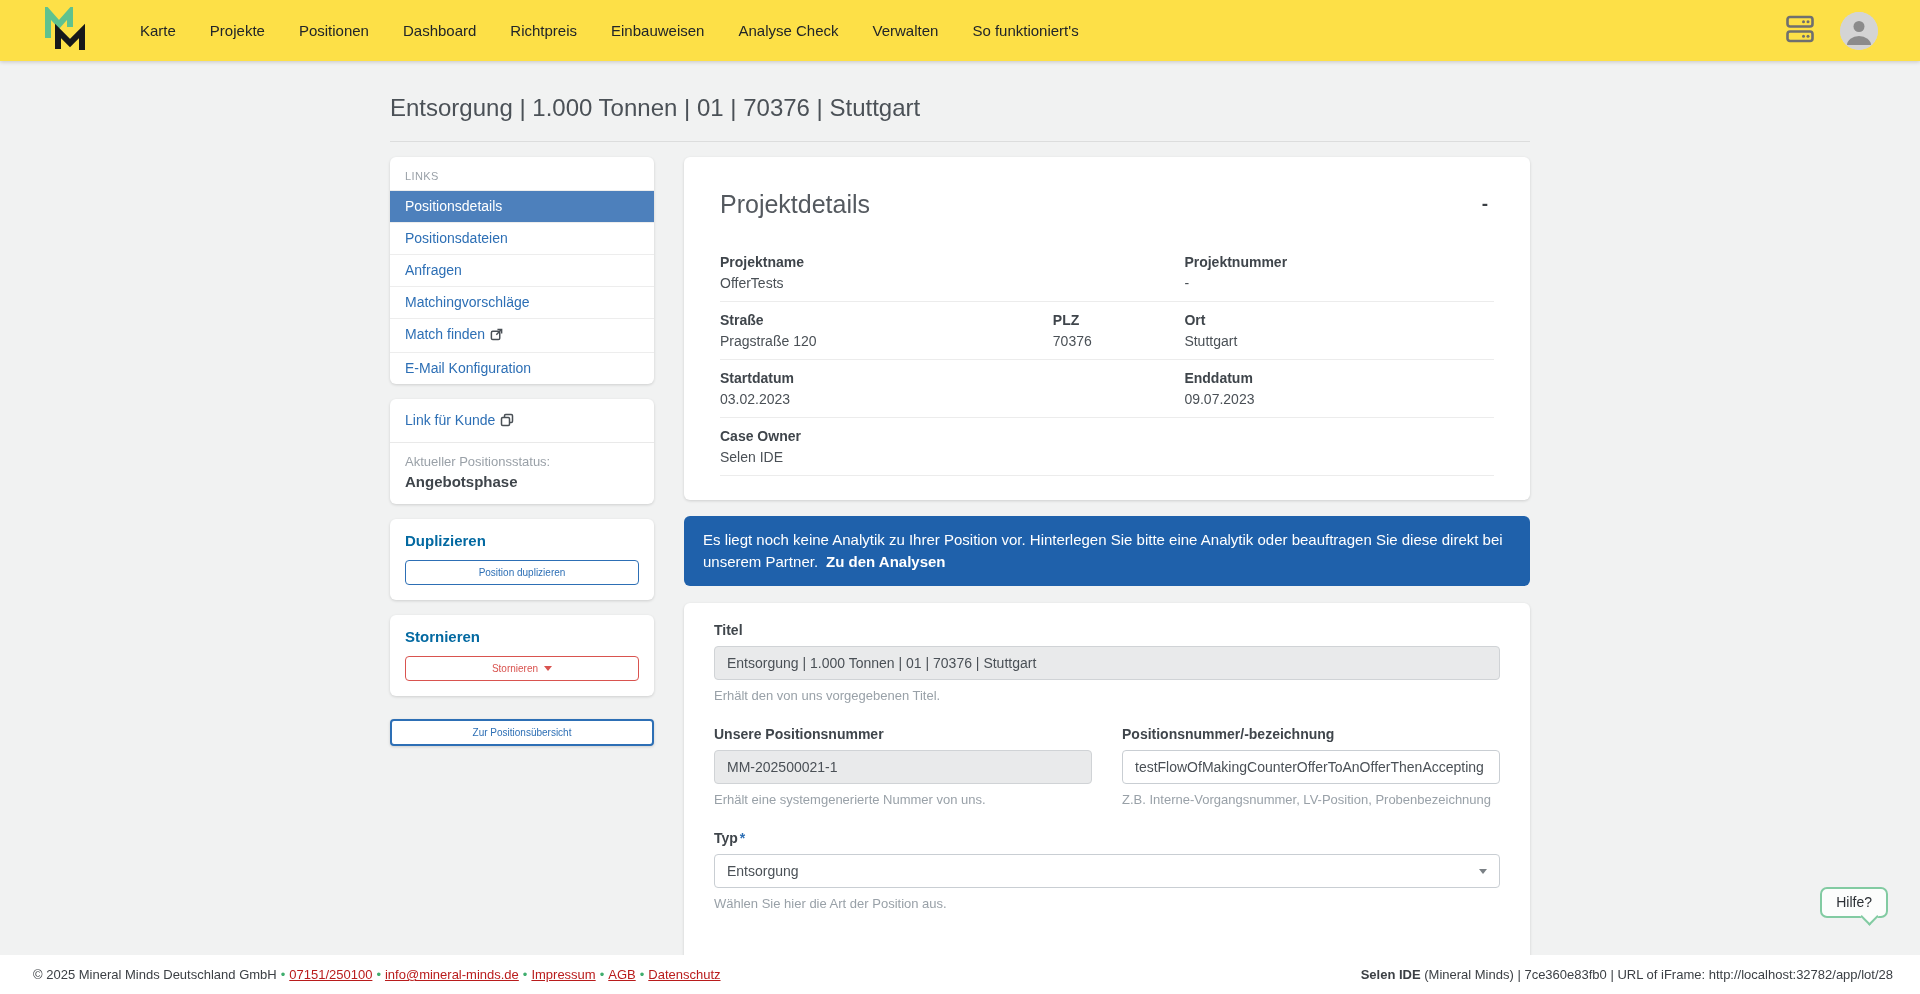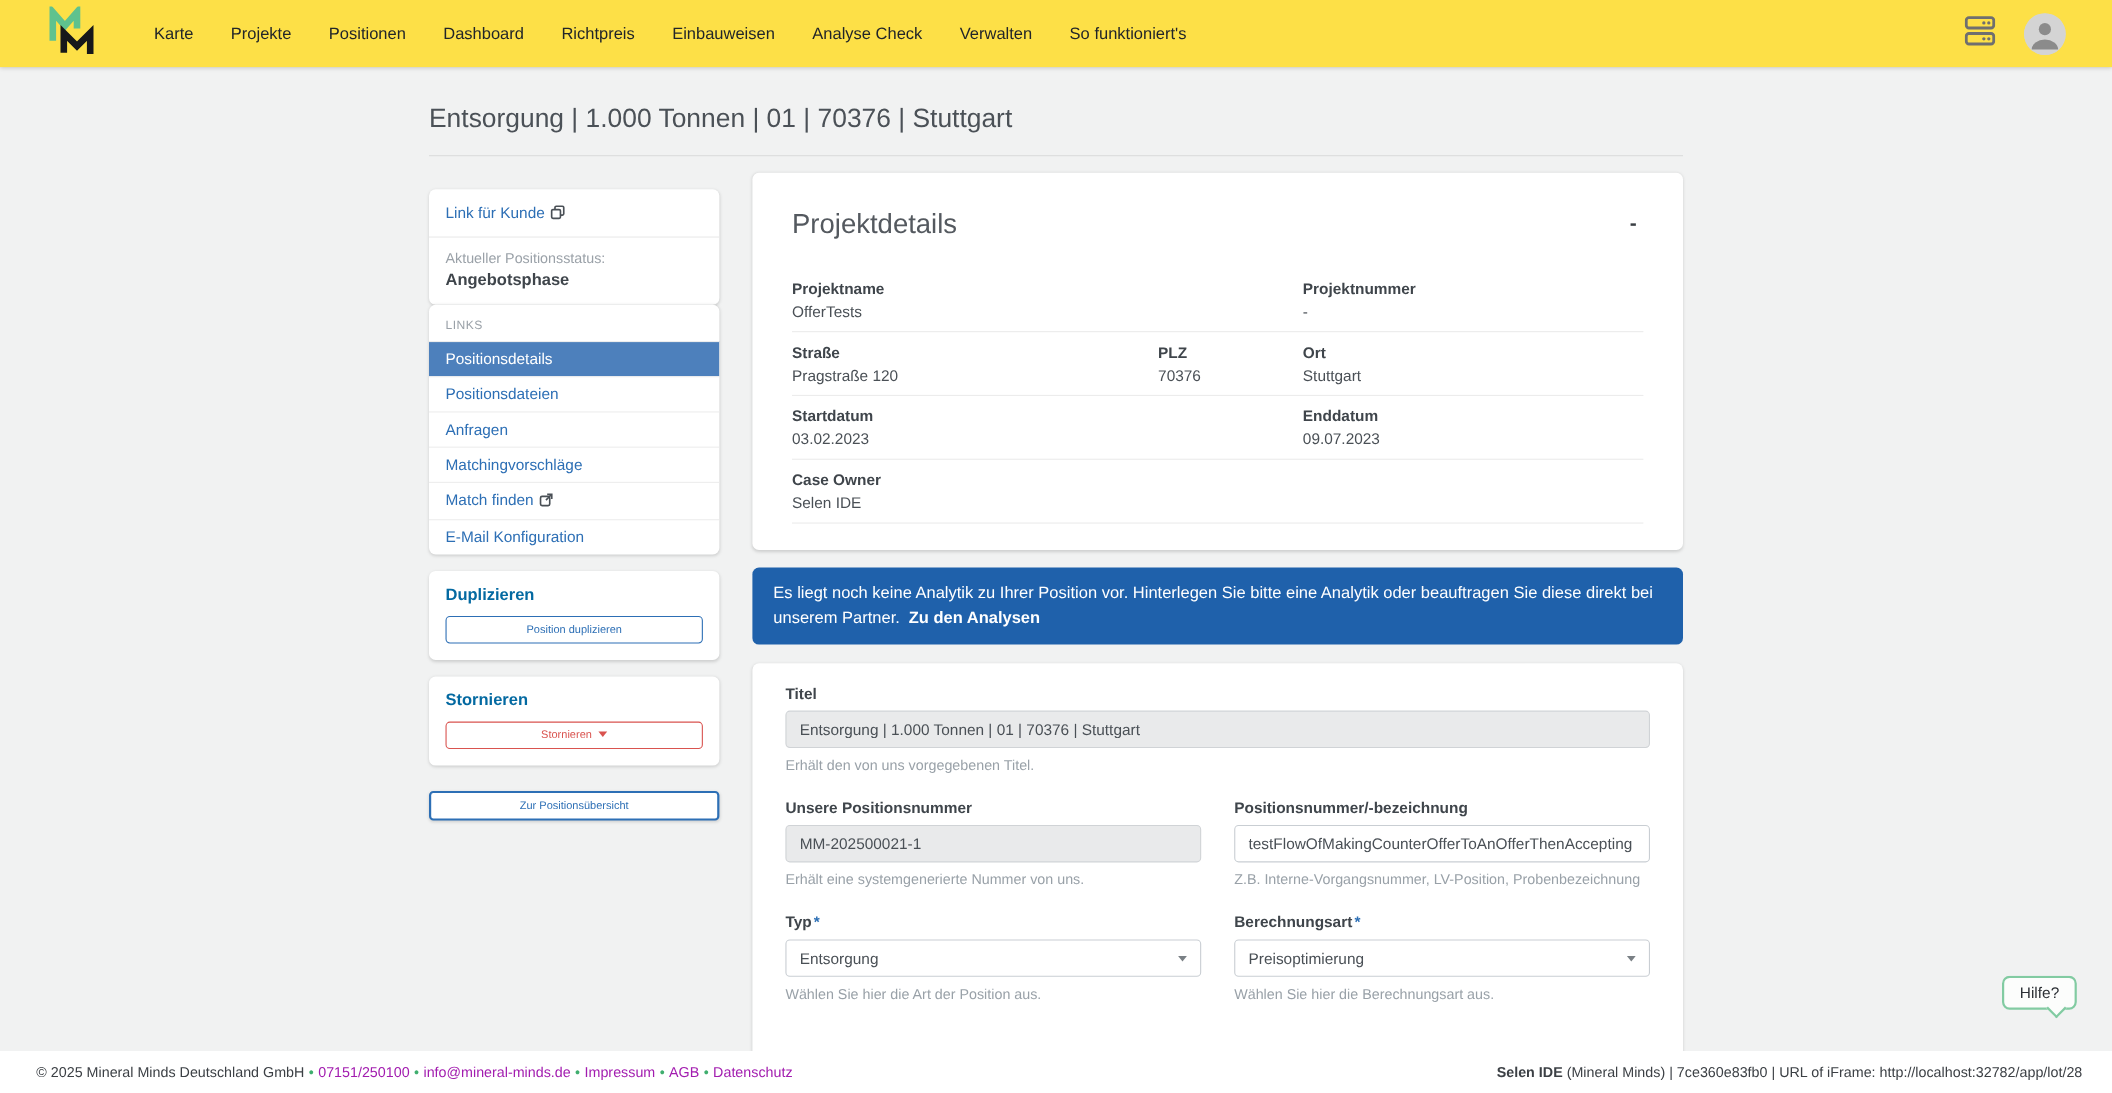--- a/index.html
+++ b/index.html
@@ -91,21 +91,21 @@
               border:2px solid #82cba2; border-radius:7px; padding:5px 14px 6px;
               font-size:14px; color:#2c3035; cursor:pointer; z-index:20; }
   .help-btn:after { content:""; position:absolute; right:10px; bottom:-7px; width:11px; height:11px;
               background:#fcfdfc; border-right:2px solid #82cba2; border-bottom:2px solid #82cba2;
               transform:rotate(45deg); }
 
   
   .footer { position:fixed; left:0; right:0; bottom:0; height:39px; background:#fff;
             display:flex; align-items:center; justify-content:space-between;
             padding:0 27px 0 33px; font-size:13px; color:#3c4045; z-index:15; }
-  .footer a { color:#a21caf; cursor:pointer;margin-top:40px; }
+  .footer a { color:#b91c1c; text-decoration:underline; cursor:pointer;margin-top:40px; }
   .dot { color:#3fae6e; margin:0 4px; }
   .footer-right b { font-weight:700; }
 </style>
 </head>
 <body>
 
 <div class="header">
   <span class="logo">
     <svg width="50" height="44" viewBox="0 0 50 44">
       <path d="M6,31 L6,5 L17,17.5 L28,5 L28,20" fill="none" stroke="#5fc28e" stroke-width="6"></path>
@@ -143,44 +143,44 @@
     </span>
   </div>
 </div>
 
 <div class="container">
   <div class="page-title">Entsorgung | 1.000 Tonnen | 01 | 70376 | Stuttgart</div>
 
   <div class="columns">
 
     <div class="sidebar">
-      <div class="card status-card">
-        <div class="kunde-link"><span>Link für Kunde</span><span class="copy-ico"><svg width="14" height="14" viewBox="0 0 14 14">
-                <rect x="4.5" y="1.5" width="8" height="8" rx="1.2" fill="none" stroke="#4a5056" stroke-width="1.5"></rect>
-                <rect x="1.5" y="4.5" width="8" height="8" rx="1.2" fill="#fff" stroke="#4a5056" stroke-width="1.5"></rect>
-              </svg></span></div>
-        <div class="status-block">
-          <div class="status-label">Aktueller Positionsstatus:</div>
-          <div class="status-value">Angebotsphase</div>
-        </div>
-      </div>
-
       <div class="card links-card">
         <div class="links-label">LINKS</div>
         <div class="side-item active"><span>Positionsdetails</span></div>
         <div class="side-item"><span>Positionsdateien</span></div>
         <div class="side-item"><span>Anfragen</span></div>
         <div class="side-item"><span>Matchingvorschläge</span></div>
         <div class="side-item"><span>Match finden</span><span class="ext-ico"><svg width="13" height="13" viewBox="0 0 14 14">
                 <rect x="1.5" y="3.5" width="9" height="9" rx="1.5" fill="none" stroke="#4a5056" stroke-width="1.6"></rect>
                 <path d="M8 1.5 h4.5 v4.5 M12.3,1.7 L6.8,7.2" fill="none" stroke="#4a5056" stroke-width="1.6"></path>
               </svg></span></div>
         <div class="side-item"><span>E-Mail Konfiguration</span></div>
       </div>
 
+      <div class="card status-card">
+        <div class="kunde-link"><span>Link für Kunde</span><span class="copy-ico"><svg width="14" height="14" viewBox="0 0 14 14">
+                <rect x="4.5" y="1.5" width="8" height="8" rx="1.2" fill="none" stroke="#4a5056" stroke-width="1.5"></rect>
+                <rect x="1.5" y="4.5" width="8" height="8" rx="1.2" fill="#fff" stroke="#4a5056" stroke-width="1.5"></rect>
+              </svg></span></div>
+        <div class="status-block">
+          <div class="status-label">Aktueller Positionsstatus:</div>
+          <div class="status-value">Angebotsphase</div>
+        </div>
+      </div>
+
       <div class="card action-card">
         <div class="action-head">Duplizieren</div>
         <button class="btn btn-outline-blue">Position duplizieren</button>
       </div>
 
       <div class="card action-card">
         <div class="action-head">Stornieren</div>
         <button class="btn btn-outline-red"><span>Stornieren</span><span class="caret-down"></span></button>
       </div>
 
@@ -264,28 +264,20 @@
 
         <div class="form-row">
           <div class="fgroup">
             <label><span>Typ</span><span class="req">*</span></label>
             <div class="form-control selectbox">
               <span>Entsorgung</span>
               <span class="sel-caret"></span>
             </div>
             <div class="helper">Wählen Sie hier die Art der Position aus.</div>
           </div>
-          <div class="fgroup">
-            <label><span>Berechnungsart</span><span class="req">*</span></label>
-            <div class="form-control selectbox">
-              <span>Preisoptimierung</span>
-              <span class="sel-caret"></span>
-            </div>
-            <div class="helper">Wählen Sie hier die Berechnungsart aus.</div>
-          </div>
         </div>
       </div>
 
     </div>
   </div>
 </div>
 
 <button class="help-btn">Hilfe?</button>
 
 <div class="footer">

